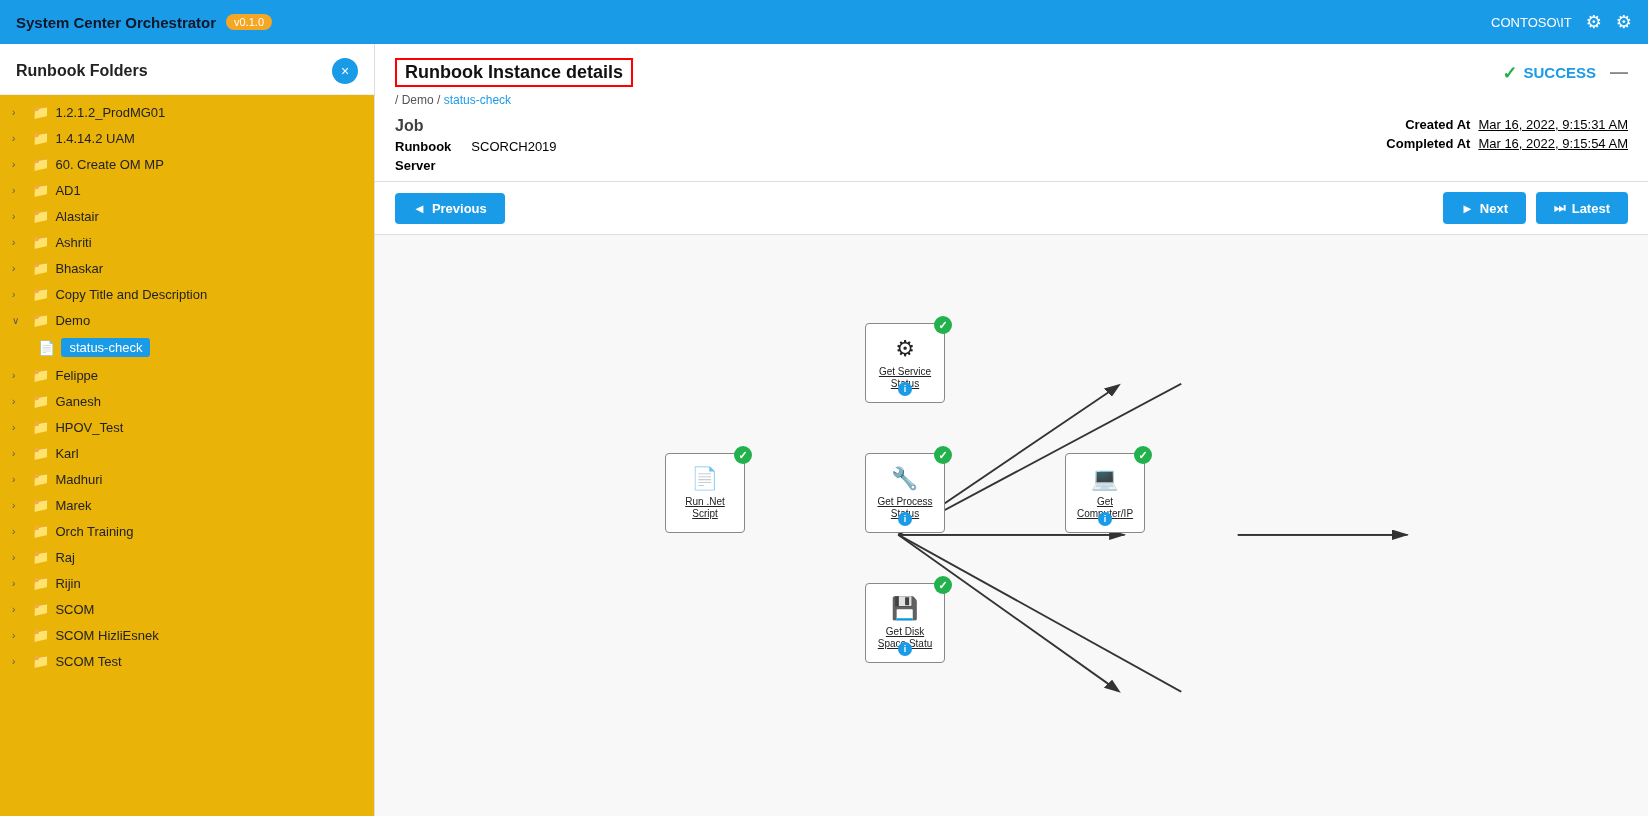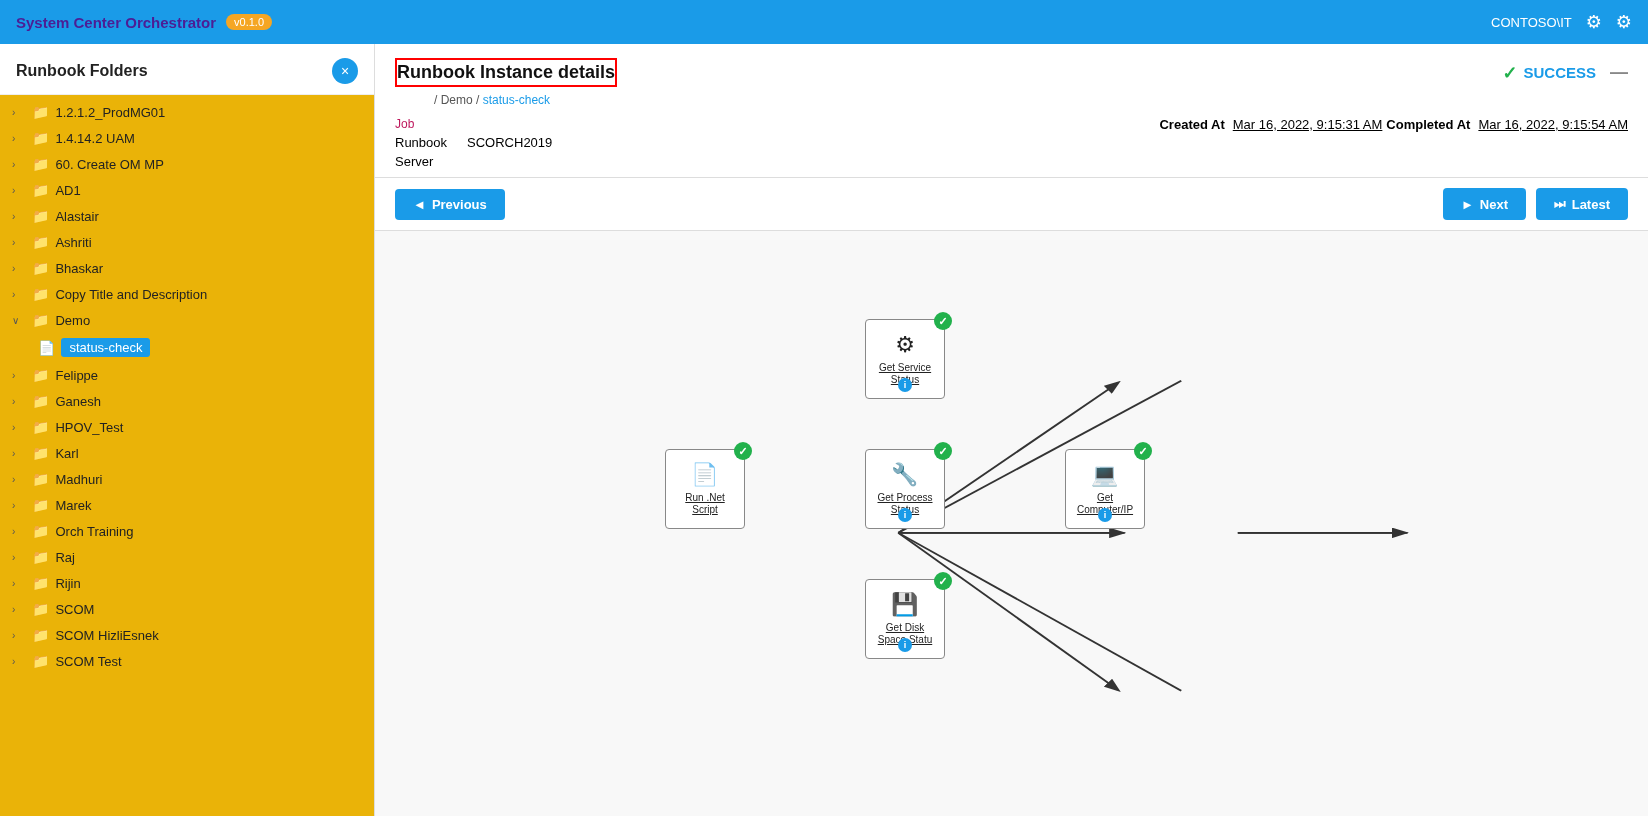--- a/index.html
+++ b/index.html
@@ -9,21 +9,21 @@
     .top-header {
       background: #1a9be8;
       height: 44px;
       display: flex;
       align-items: center;
       padding: 0 16px;
       justify-content: space-between;
       color: white;
     }
     .header-left { display: flex; align-items: center; gap: 10px; }
-    .header-title { font-size: 15px; font-weight: 600; color: #4c1d95; }
+    .header-title { font-size: 15px; font-weight: 600; color: #0f172a; }
     .version-badge {
       background: #f5a623;
       color: white;
       font-size: 11px;
       font-weight: normal;
       padding: 2px 8px;
       border-radius: 10px;
     }
     .header-right { display: flex; align-items: center; gap: 14px; color: white; }
     .header-username { font-size: 13px; font-weight: 500; }
@@ -108,51 +108,50 @@
       display: flex;
       align-items: center;
       justify-content: space-between;
       margin-bottom: 6px;
     }
     .detail-title {
       font-size: 18px;
       font-weight: 700;
       color: #111;
       border: 2px solid red;
-      padding: 2px 0;
+      padding: 2px 8px;
     }
     .status-success {
       display: flex;
       align-items: center;
       gap: 6px;
       color: #1a9be8;
       font-size: 15px;
       font-weight: 700;
     }
     .check-icon { color: #22b14c; font-size: 18px; }
     .breadcrumb {
       font-size: 12px;
       color: #555;
       margin-bottom: 10px;
-      margin-left: 39px;
     }
     .breadcrumb a { color: #1a9be8; text-decoration: none; }
     .detail-meta {
       display: flex;
       justify-content: space-between;
       align-items: flex-start;
     }
     .meta-left { display: flex; flex-direction: column; gap: 4px; }
-    .meta-label { font-weight: 400; font-size: 12px; color: #be185d; }
-    .meta-right { text-align: right; display: flex; gap: 4px; }
+    .meta-label { font-weight: 700; font-size: 16px; color: #404040; }
+    .meta-right { text-align: right; display: flex; flex-direction: column; gap: 4px; }
     .meta-row { display: flex; justify-content: flex-end; gap: 8px; }
     .meta-key { font-weight: 700; font-size: 13px; }
     .meta-val { font-size: 13px; text-decoration: underline; }
     .runbook-row { display: flex; gap: 20px; }
-    .rb-label { font-weight: 400; }
+    .rb-label { font-weight: 700; }
 
     
     .nav-buttons {
       display: flex;
       justify-content: space-between;
       padding: 10px 20px;
       border-bottom: 1px solid #ddd;
       align-items: center;
       background: #fff;
     }

